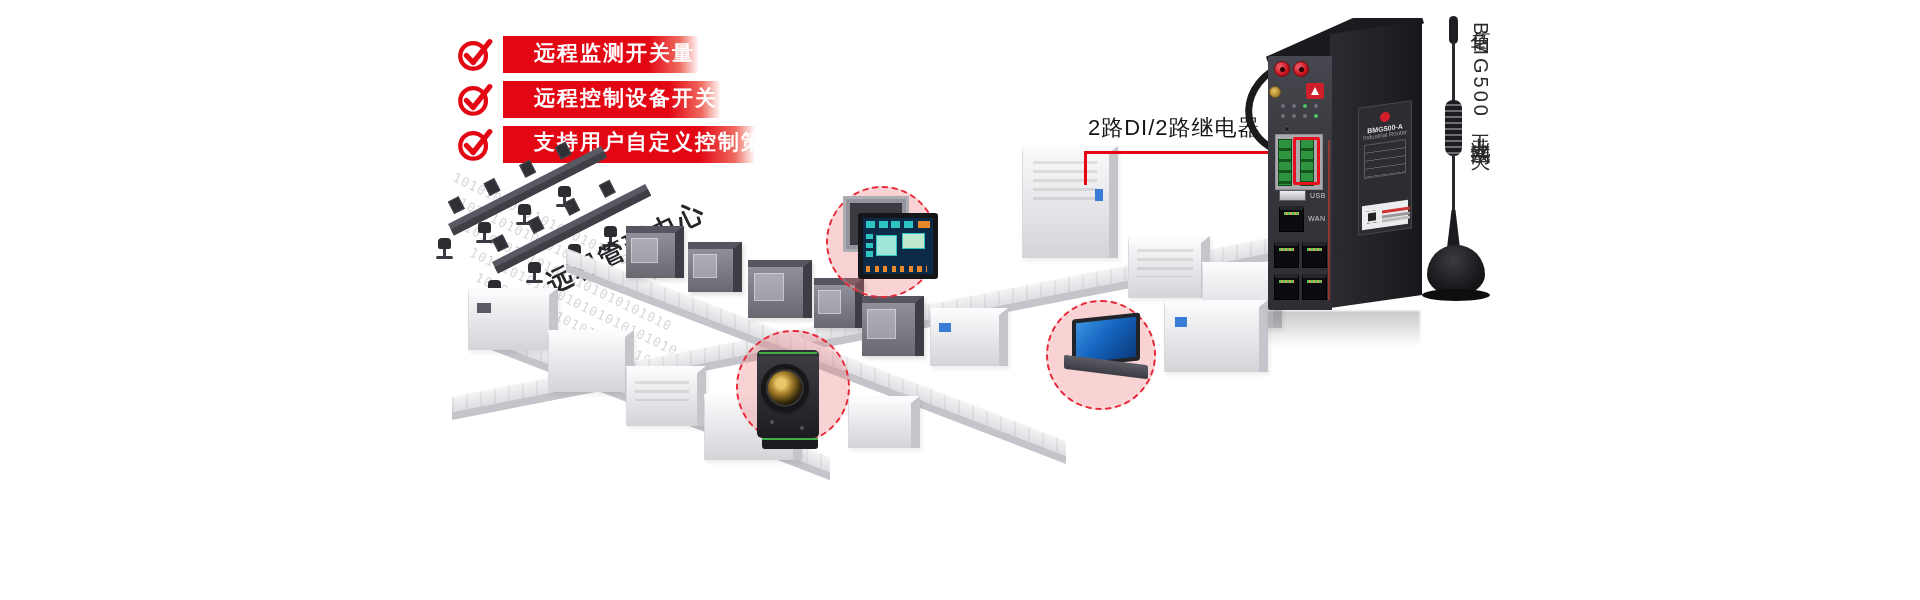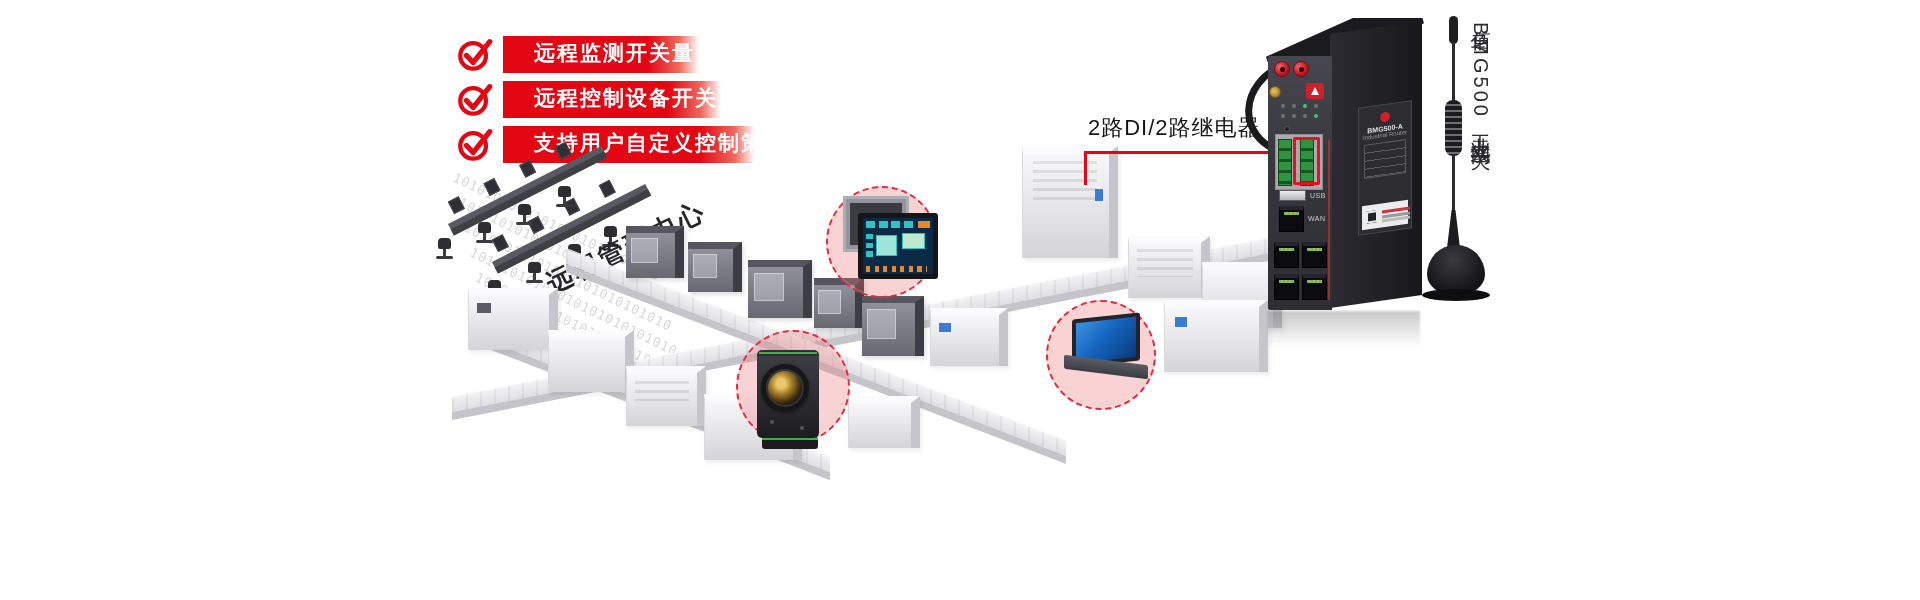--- a/index.html
+++ b/index.html
@@ -124,21 +124,21 @@
     </svg>
     <div class="banner b1">远程监测开关量</div>
   </div>
   <div class="feature-row" style="top:82px;">
     <svg class="check-icon" viewBox="0 0 40 40">
       <circle cx="18" cy="22" r="13.5" fill="#fff" stroke="#e30613" stroke-width="4.5"></circle>
       <path d="M11 21.5 L18 29 L35.5 7" fill="none" stroke="#e30613" stroke-width="5.5" stroke-linecap="round" stroke-linejoin="round"></path>
     </svg>
     <div class="banner b2">远程控制设备开关启停</div>
   </div>
-  <div class="feature-row" style="top:127px;">
+  <div class="feature-row" style="top:127px;font-family:Liberation Serif, serif;">
     <svg class="check-icon" viewBox="0 0 40 40">
       <circle cx="18" cy="22" r="13.5" fill="#fff" stroke="#e30613" stroke-width="4.5"></circle>
       <path d="M11 21.5 L18 29 L35.5 7" fill="none" stroke="#e30613" stroke-width="5.5" stroke-linecap="round" stroke-linejoin="round"></path>
     </svg>
     <div class="banner b3">支持用户自定义控制策略</div>
   </div>
 
   <div class="binary-band">
     <div style="margin-left:0">10101010101010101010101010</div>
     <div style="margin-left:16px">10101010101010101010101010</div>

